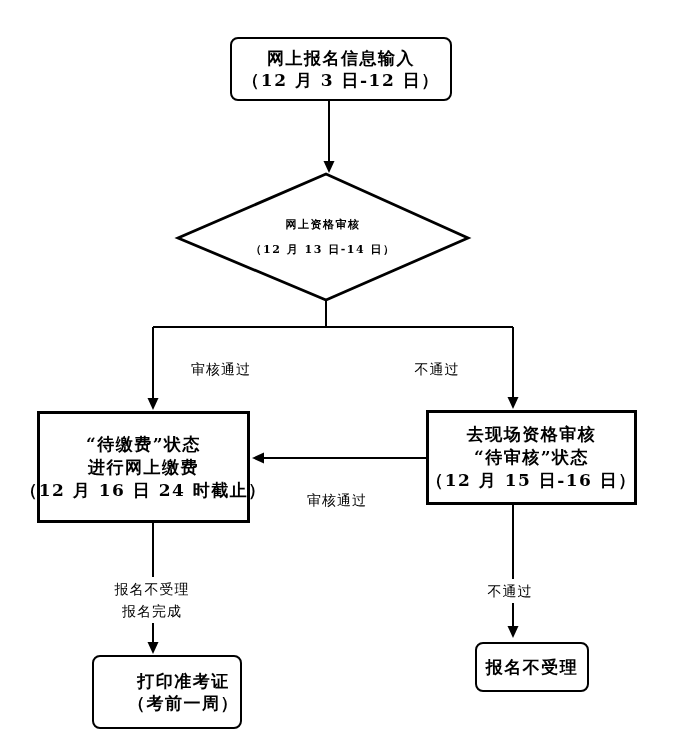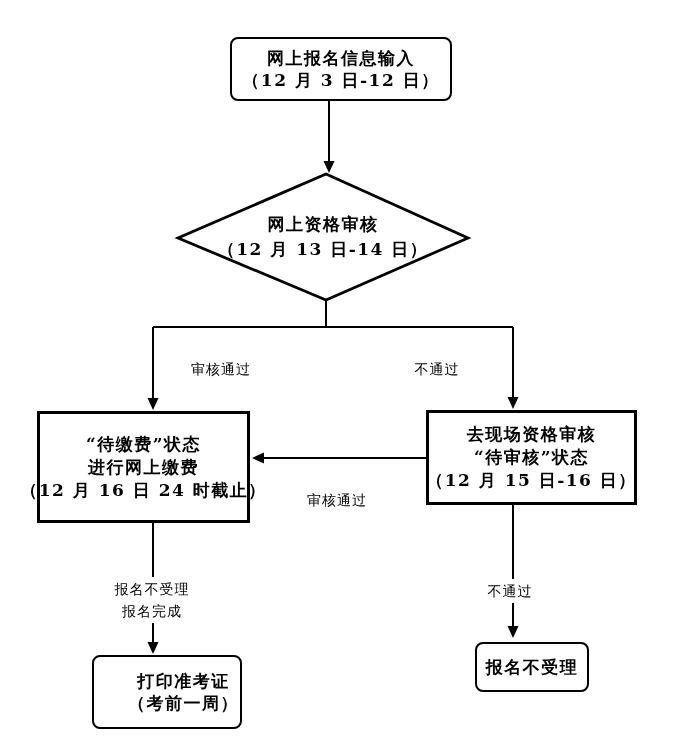--- a/index.html
+++ b/index.html
@@ -44,21 +44,21 @@
   .node-payment  { left: 37px;  top: 411px; width: 213px; height: 112px; }
   .node-onsite   { left: 426px; top: 410px; width: 211px; height: 95px; }
   .node-print    { left: 80px;  top: 655px; width: 150px; height: 74px; padding-left: 33px; }
   .node-rejected { left: 463px; top: 642px; width: 114px; height: 50px; border-radius: 10px; }
   .diamond-text {
     position: absolute;
     left: 178px; top: 174px; width: 290px; height: 126px;
     display: flex; flex-direction: column;
     align-items: center; justify-content: center;
     text-align: center;
-    font-weight: bold; font-size: 17px;
+    font-weight: bold; font-size: 11px;
     letter-spacing: 1.5px; line-height: 25px;
     white-space: nowrap;
     z-index: 2;
   }
   .edge-label {
     position: absolute;
     transform: translate(-50%, -50%);
     background: #ffffff;
     font-weight: normal;
     font-size: 14px;

